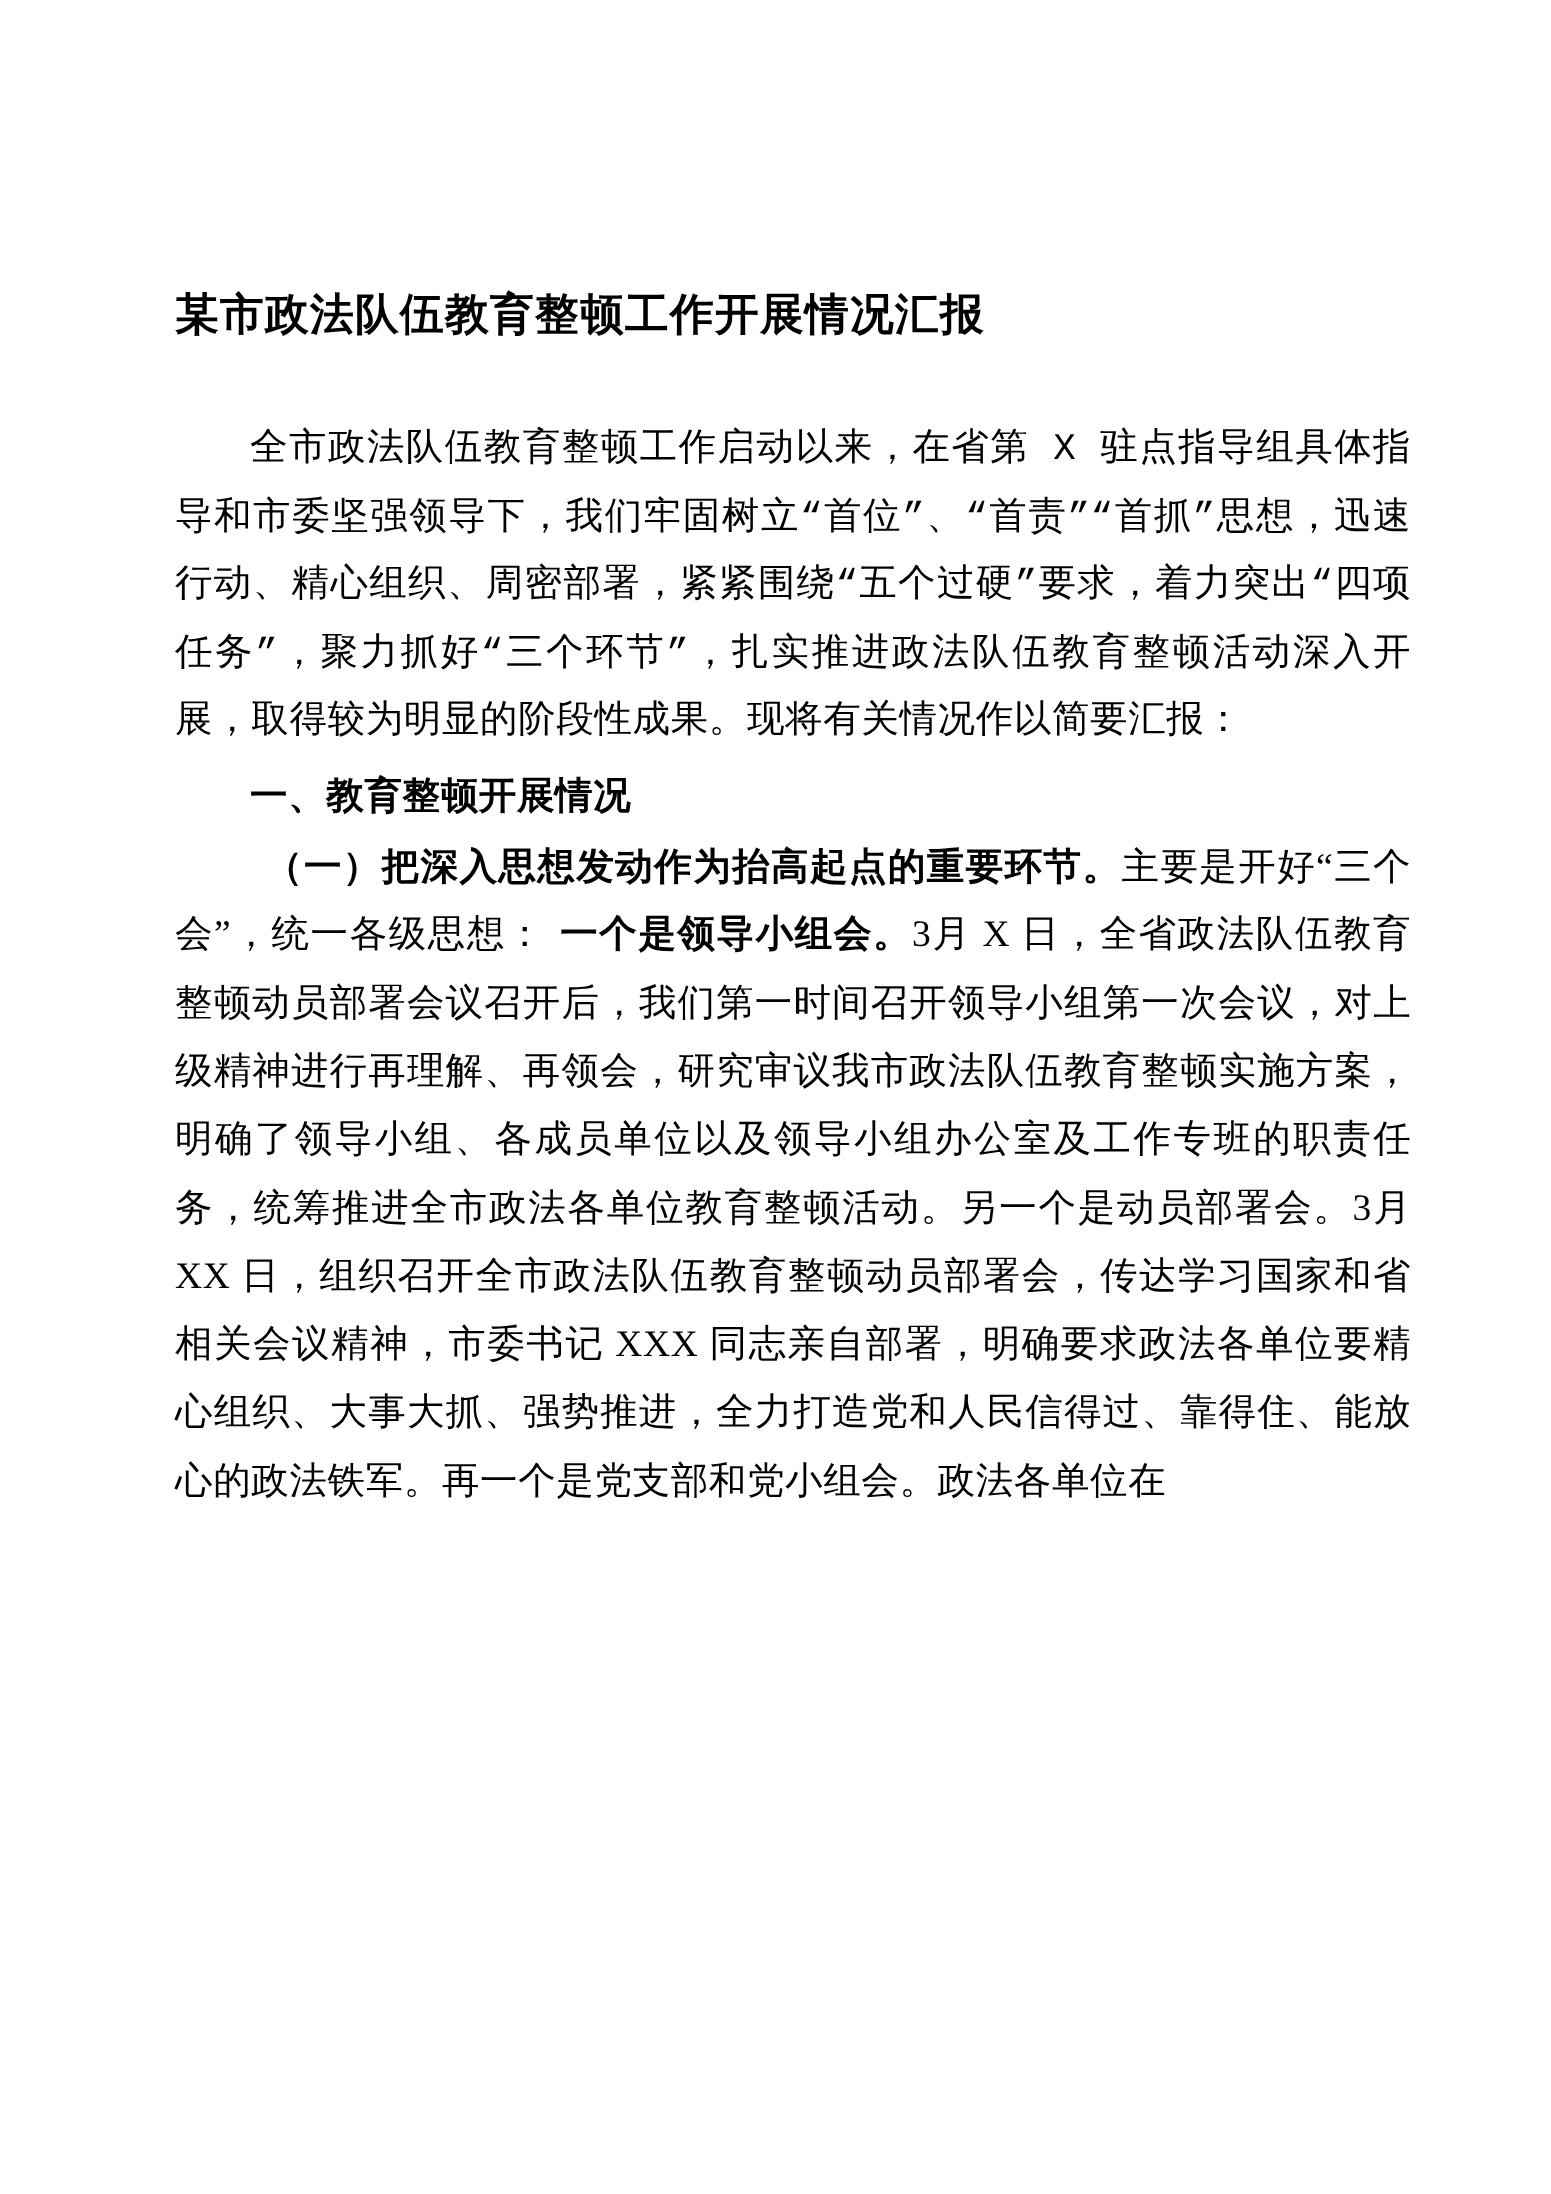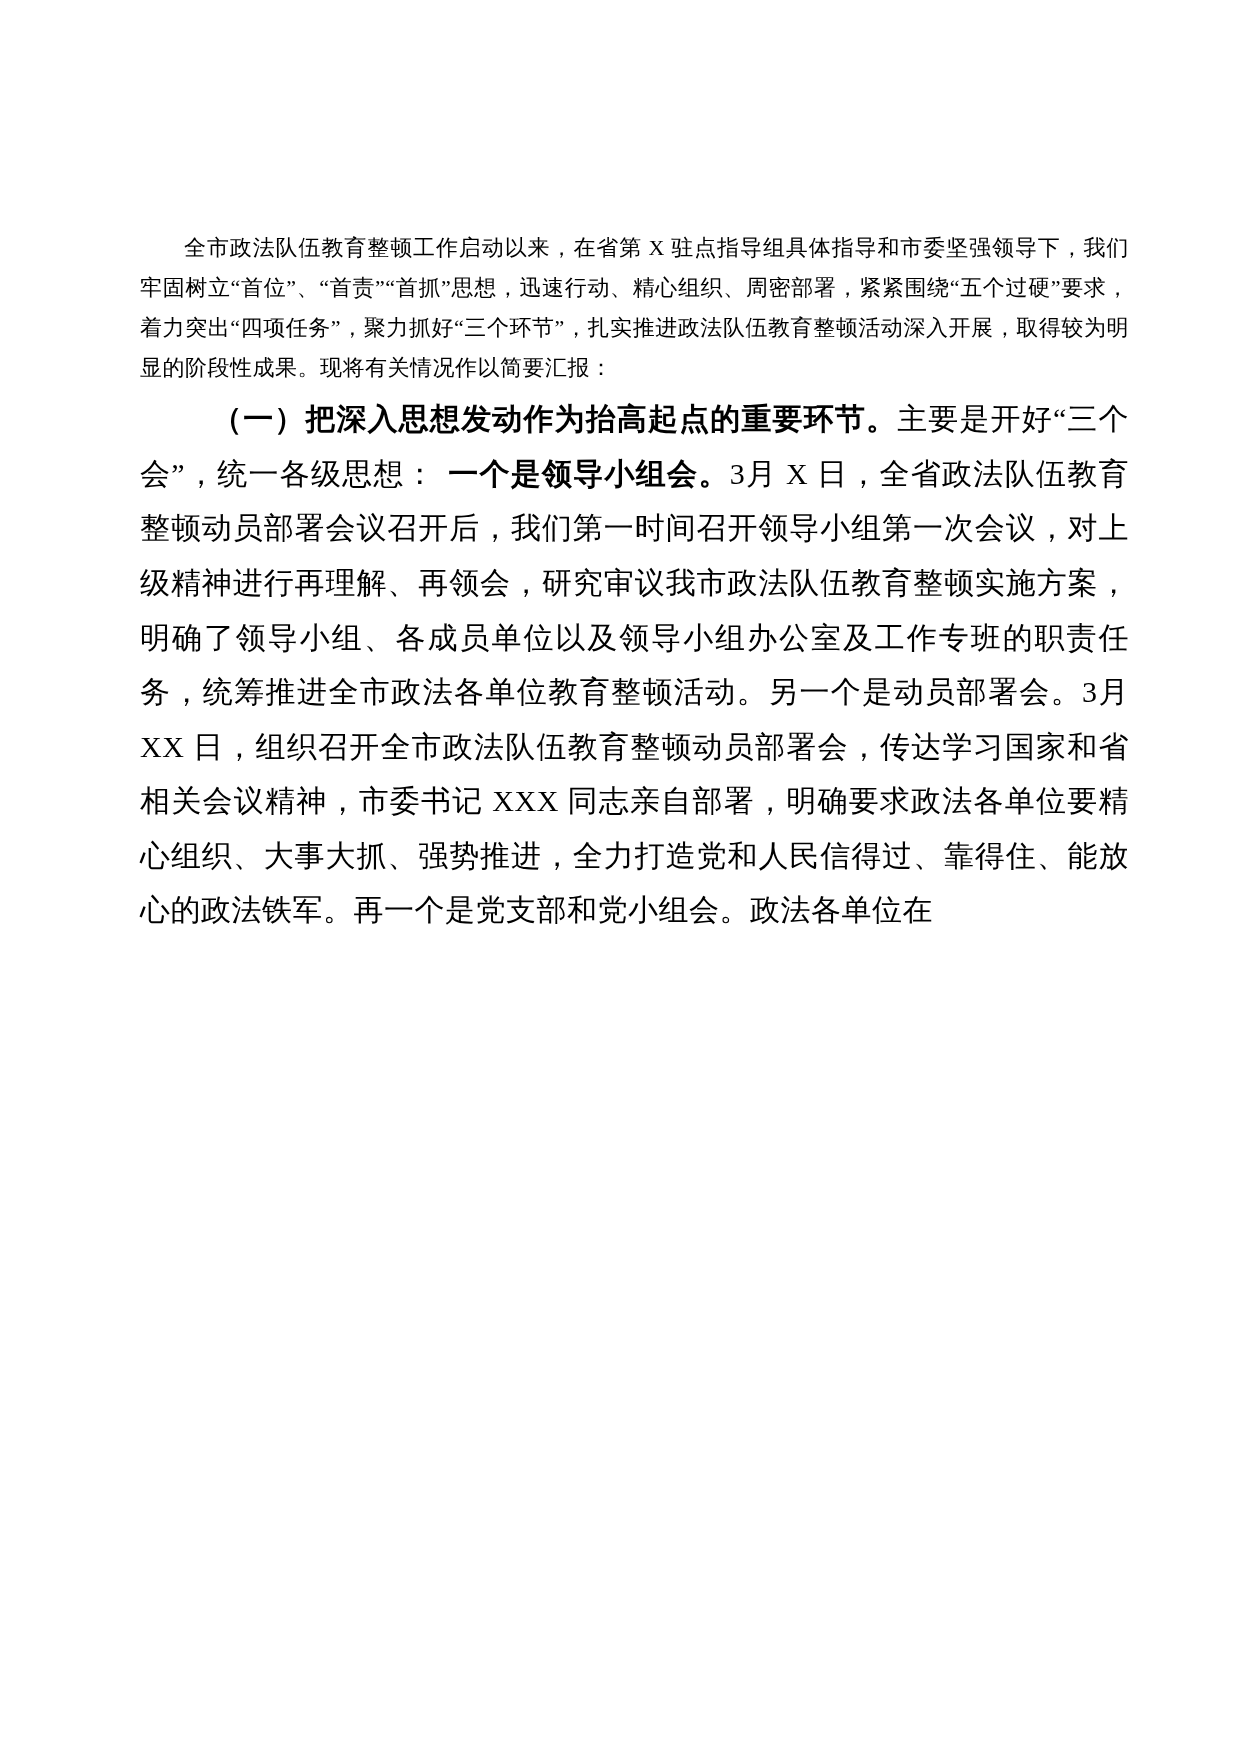--- a/index.html
+++ b/index.html
@@ -23,27 +23,28 @@
   .doc-title {
     font-family: "DejaVu Sans", "Liberation Sans", sans-serif;
     font-size: 35px;
     font-weight: bold;
     letter-spacing: 1px;
     text-align: left;
     margin: 0 0 56px 0;
     line-height: 1.4;
   }
   p.body-para {
-    font-size: 22px;
+    font-size: 30px;
     line-height: 1.82;
     margin: 0 0 4px 0;
     text-align: justify;
     text-justify: inter-ideograph;
     text-indent: 2em;
     letter-spacing: 0.5px;
+    font-family: Liberation Mono, monospace;
   }
   p.heading-para {
     font-family: "DejaVu Sans", "Liberation Sans", sans-serif;
     font-size: 30px;
     font-weight: bold;
     line-height: 1.82;
     margin: 0 0 2px 0;
     text-indent: 2em;
     letter-spacing: 0.5px;
   }
@@ -60,19 +61,21 @@
     font-family: "DejaVu Sans", "Liberation Sans", sans-serif;
     font-weight: bold;
     margin-left: 12px;
   }
 </style>
 </head>
 <body>
 
 <div class="page">
 
+  <h1 class="doc-title">某市政法队伍教育整顿工作开展情况汇报</h1>
 
   <p class="body-para">全市政法队伍教育整顿工作启动以来，在省第 X 驻点指导组具体指导和市委坚强领导下，我们牢固树立“首位”、“首责”“首抓”思想，迅速行动、精心组织、周密部署，紧紧围绕“五个过硬”要求，着力突出“四项任务”，聚力抓好“三个环节”，扎实推进政法队伍教育整顿活动深入开展，取得较为明显的阶段性成果。现将有关情况作以简要汇报：</p>
 
+  <p class="heading-para">一、教育整顿开展情况</p>
 
   <p class="mixed-para"><span class="bold-run">（一）把深入思想发动作为抬高起点的重要环节。</span><span>主要是开好“三个会”，统一各级思想：</span><span class="bold-run">一个是领导小组会。</span><span>3月 X 日，全省政法队伍教育整顿动员部署会议召开后，我们第一时间召开领导小组第一次会议，对上级精神进行再理解、再领会，研究审议我市政法队伍教育整顿实施方案，明确了领导小组、各成员单位以及领导小组办公室及工作专班的职责任务，统筹推进全市政法各单位教育整顿活动。另一个是动员部署会。3月 XX 日，组织召开全市政法队伍教育整顿动员部署会，传达学习国家和省相关会议精神，市委书记 XXX 同志亲自部署，明确要求政法各单位要精心组织、大事大抓、强势推进，全力打造党和人民信得过、靠得住、能放心的政法铁军。再一个是党支部和党小组会。政法各单位在</span></p>
 
 </div>
 
 </body></html>

